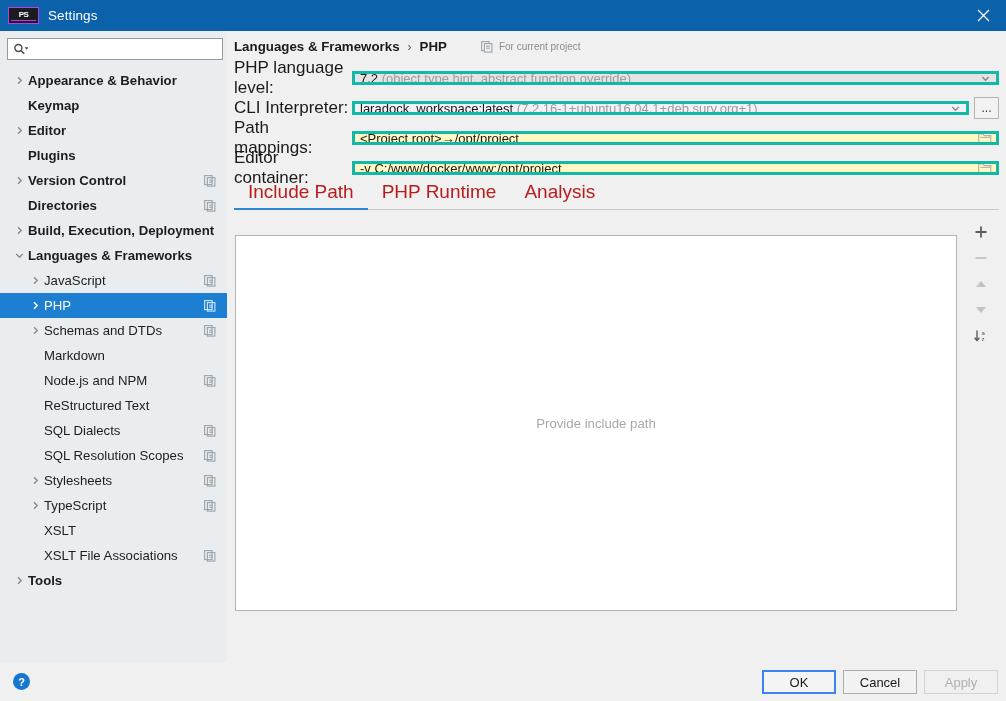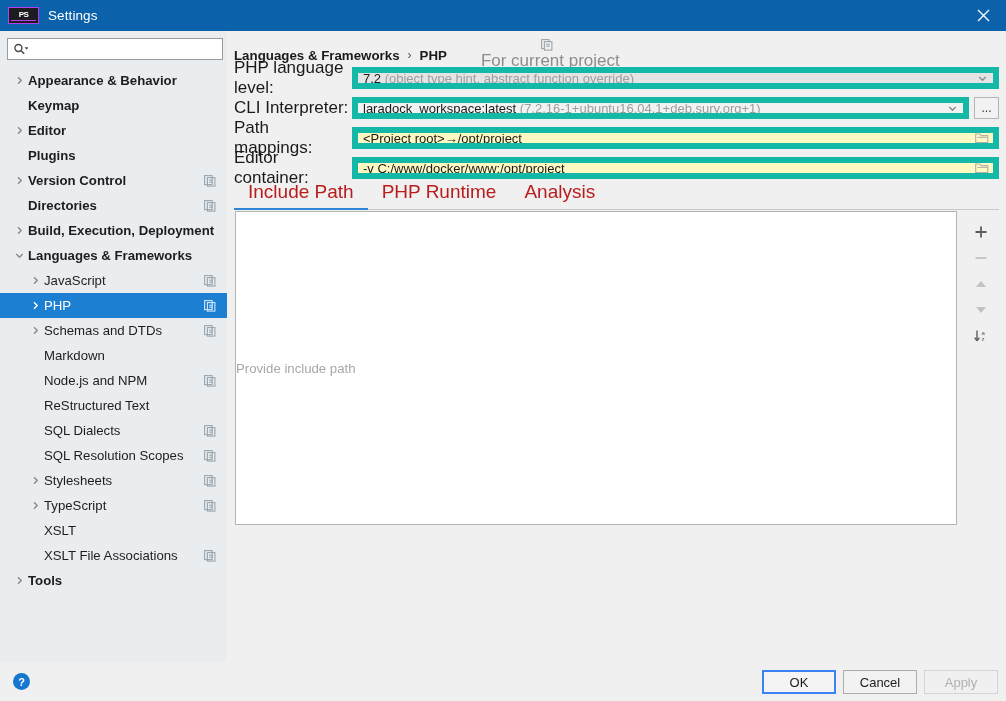--- a/index.html
+++ b/index.html
@@ -111,39 +111,39 @@
   }
   .breadcrumb {
     position: absolute; left: 7px; top: 8px;
     display: flex; align-items: center;
     font-size: 13.3px; color: #1a1a1a;
   }
   .crumb-bold { font-weight: bold; }
   .crumb-sep { margin: 0 8px; color: #555; font-size: 12px; }
   .scope-note {
     display: flex; align-items: center;
-    margin-left: 34px; color: #8d8d8d; font-size: 17px; flex-direction: column;
+    margin-left: 34px; color: #8d8d8d; font-size: 10px;
   }
   .scope-note .si { margin-right: 6px; display: flex; }
 
   
   .form { position: absolute; left: 0; top: 36px; width: 779px; }
   .frow {
     display: flex; align-items: center;
     height: 22px; margin-bottom: 8px;
     padding-left: 7px;
   }
   .flabel {
     width: 118px; min-width: 118px;
     font-size: 17px; color: #1a1a1a;
   }
   .fctrl {
     flex: 1;
-    height: 22px;
-    border: 6px solid #14b8a6;
+    height: 14px;
+    border: 3px solid #14b8a6;
     box-sizing: border-box;
     display: flex; align-items: center;
     position: relative;
     font-size: 13px;
     overflow: hidden;
   }
   .fctrl.disabled { background: #e4e4e4; }
   .fctrl.readonly { background: #f2f2f2; }
   .fctrl.plain { background: #fef9c3; }
   .fval {
@@ -184,26 +184,26 @@
     position: relative;
   }
   .tab.active::after {
     content: "";
     position: absolute; left: 0; right: 0; bottom: -1px;
     height: 2px; background: #2f86d6;
   }
 
   
   .panel {
-    position: absolute; left: 8px; top: 180px;
-    width: 722px; height: 314px;
+    position: absolute; left: 8px; top: 204px;
+    width: 722px; height: 376px;
     background: #ffffff;
     border: 1px solid #b4b4b4;
     box-sizing: border-box;
-    display: flex; align-items: center; justify-content: flex-start;
+    display: flex; align-items: center; justify-content: center;
   }
   .panel-empty { color: #a8a8a8; font-size: 13.2px; }
   .toolbar {
     position: absolute; left: 736px; top: 188px;
     width: 36px; height: 428px;
     display: flex; flex-direction: column;
     align-items: center;
   }
   .tbtn {
     width: 30px; height: 26px;

